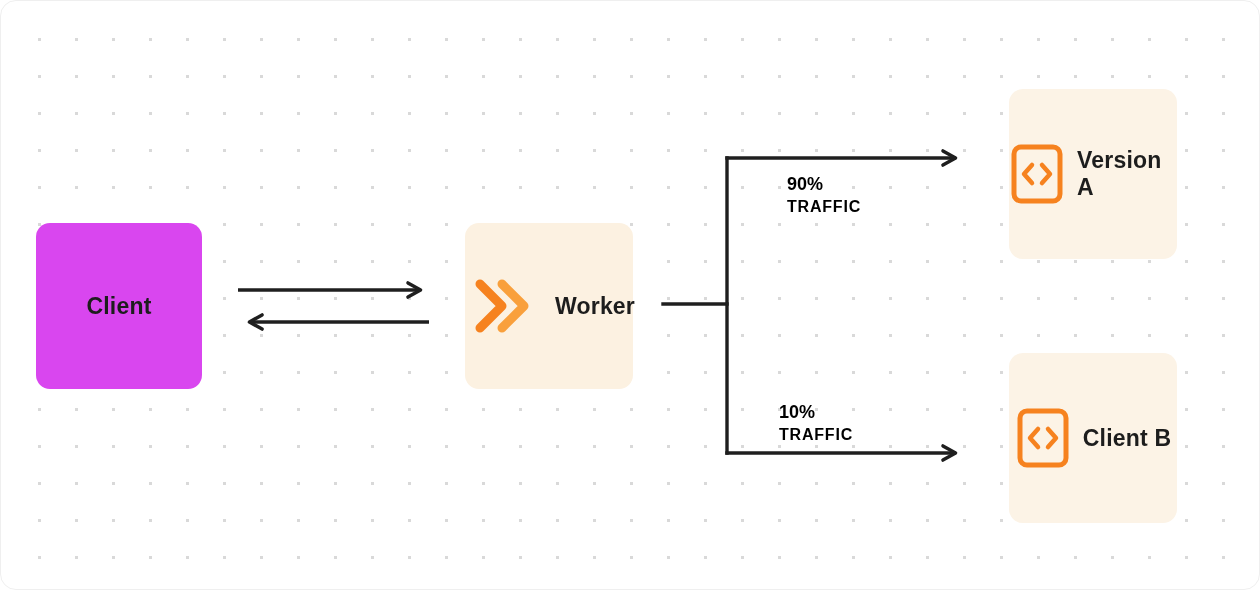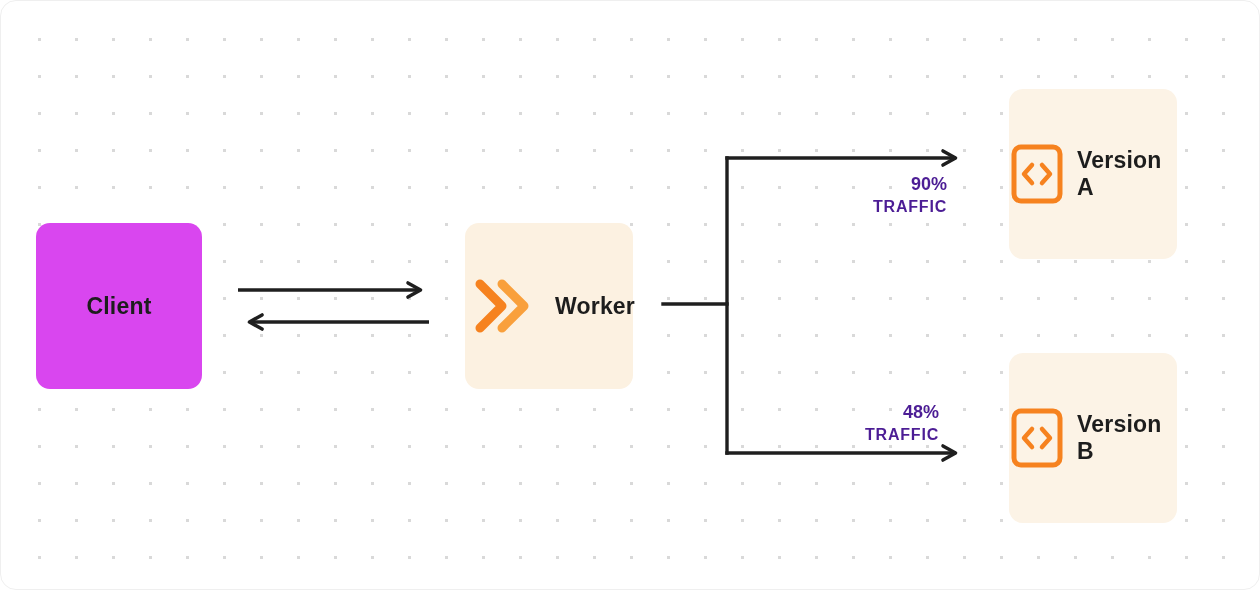--- a/index.html
+++ b/index.html
@@ -30,21 +30,21 @@
     font-size:23px; font-weight:700; color:#1d1d1d;
     letter-spacing:0.2px;
   }
   .node-client { left:35px; top:222px; width:166px; height:166px; background:#d946ef; }
   .node-worker { left:464px; top:222px; width:168px; height:166px; background:#fcf1e1; gap:16px; }
   .node-version { width:168px; height:170px; background:#fcf3e6; gap:12px; }
   .node-version-a { left:1008px; top:88px; }
   .node-version-b { left:1008px; top:352px; }
   .traffic-label {
     position:absolute; width:160px;
-    text-align:right; color:#4c1d95;
+    text-align:left; color:#000000;
     line-height:1.35;
   }
   .traffic-label .pct { font-size:18px; font-weight:600; }
   .traffic-label .cap { font-size:16px; font-weight:700; letter-spacing:0.8px; }
   .traffic-top { left:786px; top:171px; }
   .traffic-bottom { left:778px; top:399px; }
   .icon-wrap { display:flex; align-items:center; justify-content:center; }
 </style>
 </head>
 <body>
@@ -96,24 +96,24 @@
   </div>
 
   <div class="node node-version node-version-b">
     <span class="icon-wrap">
       <svg width="56" height="64" viewBox="0 0 56 64" aria-hidden="true">
         <rect x="5" y="5" width="46" height="54" rx="7" fill="none" stroke="#f6821f" stroke-width="5"></rect>
         <path d="M23 23 L15 32 L23 41" fill="none" stroke="#f6821f" stroke-width="4.5" stroke-linecap="round" stroke-linejoin="round"></path>
         <path d="M33 23 L41 32 L33 41" fill="none" stroke="#f6821f" stroke-width="4.5" stroke-linecap="round" stroke-linejoin="round"></path>
       </svg>
     </span>
-    <div class="node-label">Version B</div>
+    <div class="node-label">Client B</div>
   </div>
 
   <div class="traffic-label traffic-top">
     <div class="pct">90%</div>
     <div class="cap">TRAFFIC</div>
   </div>
   <div class="traffic-label traffic-bottom">
-    <div class="pct">48%</div>
+    <div class="pct">10%</div>
     <div class="cap">TRAFFIC</div>
   </div>
 </div>
 
 </body></html>

